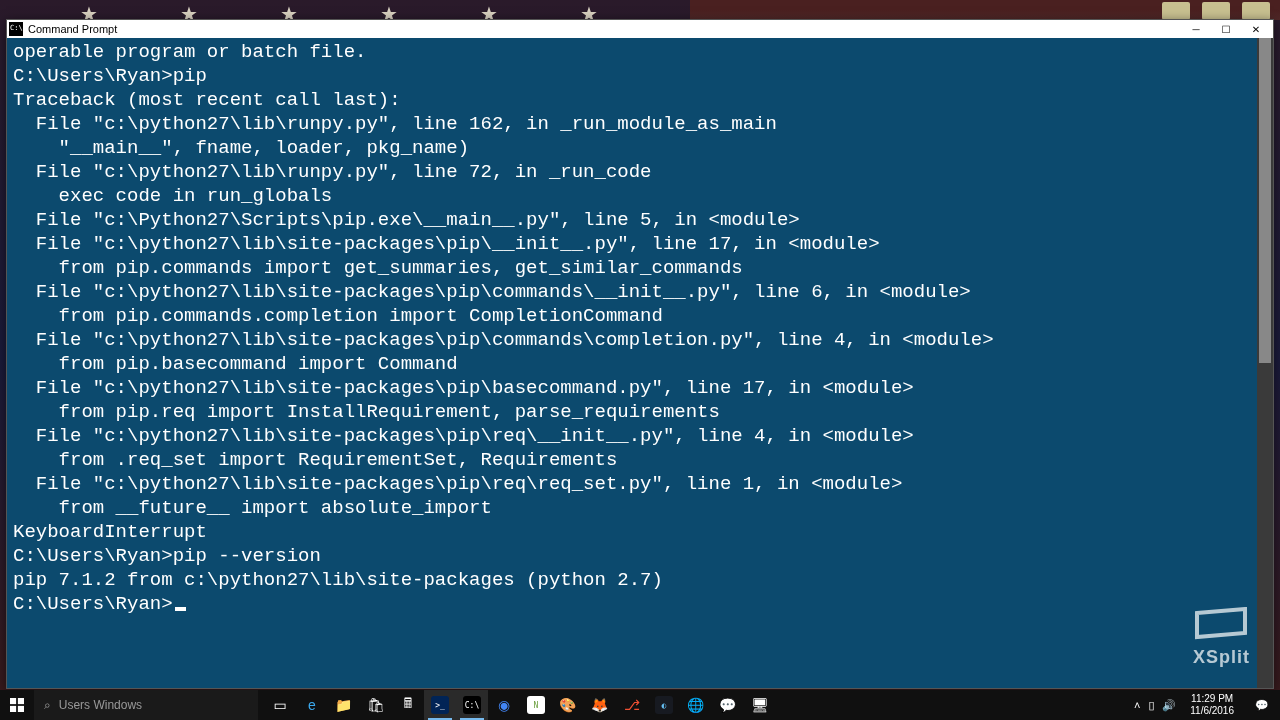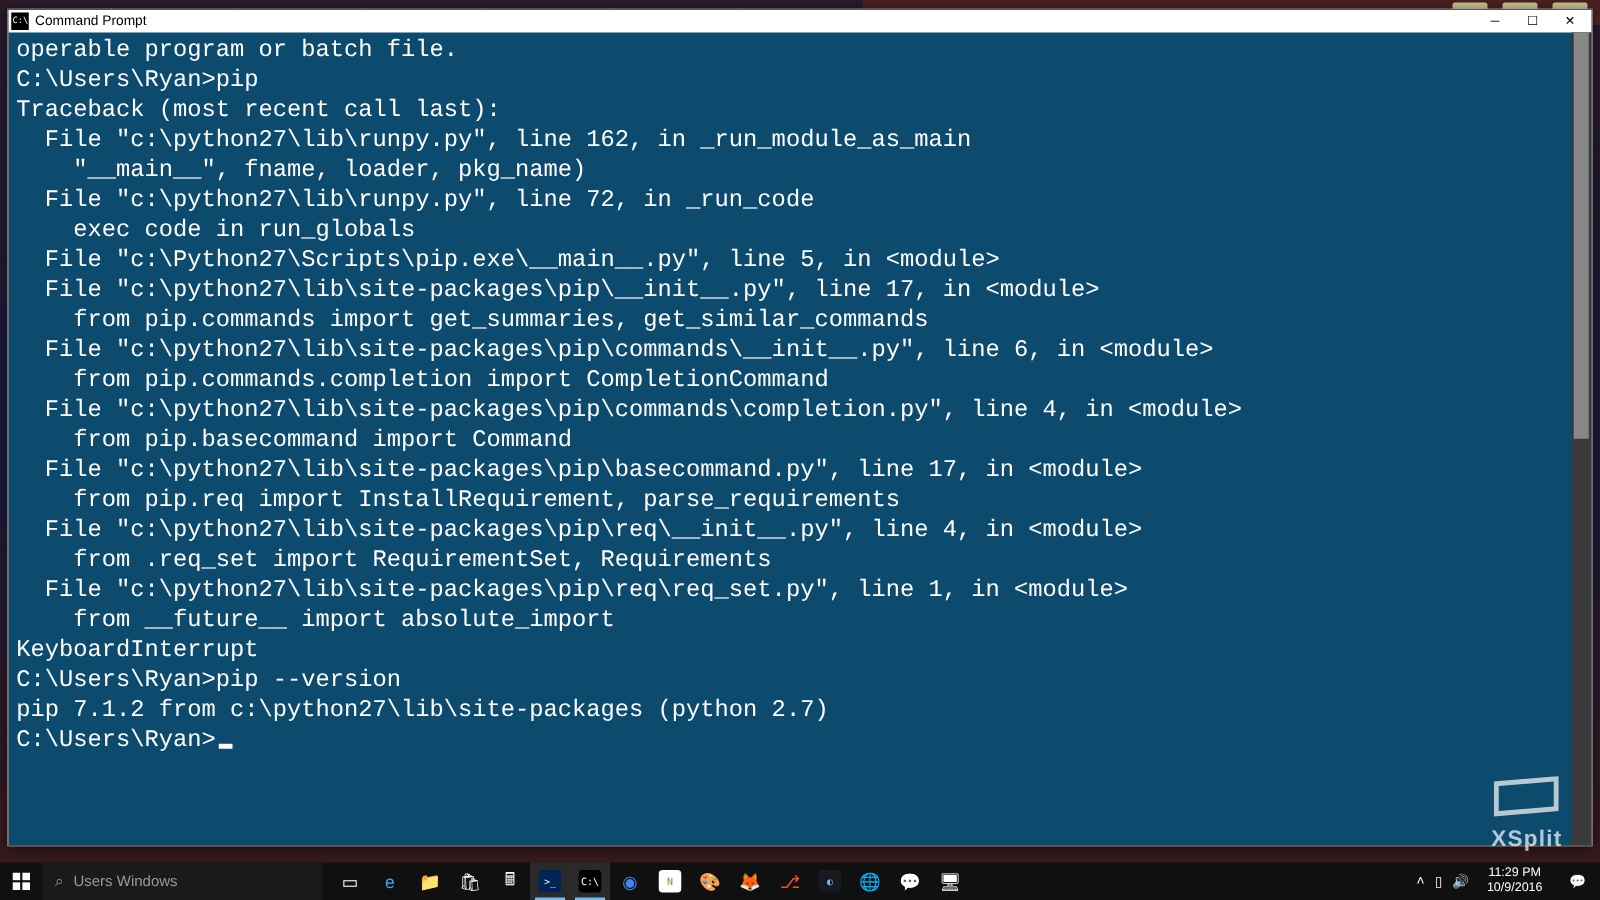--- a/index.html
+++ b/index.html
@@ -4,34 +4,34 @@
 <style>
 * { margin:0; padding:0; box-sizing:border-box; }
 html,body { width:1280px; height:720px; overflow:hidden; font-family:"Segoe UI",Tahoma,sans-serif; background:#1a1030; }
 .desktop { position:relative; width:1280px; height:720px; background:linear-gradient(to bottom,#2a1a2a 0%,#1a1a3a 50%,#3a1a1a 100%); }
 .star { position:absolute; color:#d8d0c0; font-size:20px; }
 .star:nth-child(1){top:2px;left:80px}.star:nth-child(2){top:2px;left:180px}.star:nth-child(3){top:2px;left:280px}.star:nth-child(4){top:2px;left:380px}.star:nth-child(5){top:2px;left:480px}.star:nth-child(6){top:2px;left:580px}
 .stripe { position:absolute; top:0; right:0; width:590px; height:20px; background:linear-gradient(to bottom,#4a2020 0%,#4a2020 50%,#502828 100%); }
 .tray-icons { position:absolute; top:0; right:10px; display:flex; gap:12px; }
 .tray-icons span { width:28px; height:18px; background:#c8c090; border-radius:2px; display:block; margin-top:2px; }
 
-.cmd-window { position:absolute; top:7px; left:6px; width:1268px; height:670px; background:#fff; border:1px solid #555; box-shadow:0 2px 10px rgba(0,0,0,0.5); }
+.cmd-window { position:absolute; top:19px; left:6px; width:1268px; height:670px; background:#fff; border:1px solid #555; box-shadow:0 2px 10px rgba(0,0,0,0.5); }
 .titlebar { height:18px; background:#fff; display:flex; align-items:center; padding:0 2px; font-size:11px; color:#000; }
 .titlebar .icon { width:14px; height:14px; margin-right:5px; background:#000; display:inline-block; position:relative; }
 .titlebar .icon::after { content:"C:\\"; position:absolute; color:#fff; font-size:7px; font-family:monospace; left:1px; top:2px; }
 .titlebar-title { flex:1; }
 .win-controls { display:flex; }
 .win-btn { width:30px; height:18px; display:flex; align-items:center; justify-content:center; font-size:10px; color:#000; }
 
 .terminal { position:absolute; top:18px; left:0; right:0; bottom:0; background:#0c4a6e; color:#fff; font-family:Consolas,"Courier New",monospace; font-size:19px; line-height:24px; padding:2px 6px; white-space:pre; overflow:hidden; }
 .cursor { display:inline-block; width:11px; height:4px; background:#fff; vertical-align:-2px; margin-left:2px; }
 .scrollbar { position:absolute; right:0; top:18px; bottom:0; width:16px; background:#3a3a3a; }
 .scrollbar-thumb { position:absolute; left:2px; right:2px; top:0; height:50%; background:#888; }
 
-.watermark { position:absolute; right:30px; bottom:38px; color:#fff; opacity:0.7; font-size:18px; font-weight:bold; text-align:center; letter-spacing:1px; }
+.watermark { position:absolute; right:30px; bottom:52px; color:#fff; opacity:0.7; font-size:18px; font-weight:bold; text-align:center; letter-spacing:1px; }
 .watermark svg { display:block; margin:0 auto 6px; }
 
 .taskbar { position:absolute; bottom:0; left:0; right:0; height:30px; background:#101010; display:flex; align-items:center; color:#fff; font-size:11px; }
 .start-btn { width:34px; height:30px; display:flex; align-items:center; justify-content:center; }
 .start-btn svg { width:14px; height:14px; }
 .search-box { width:224px; height:30px; background:#1a1a1a; display:flex; align-items:center; padding:0 10px; color:#999; font-size:12px; }
 .search-box .sicon { margin-right:8px; font-size:12px; }
 .task-icons { display:flex; align-items:center; height:30px; margin-left:6px; }
 .task-icon { width:32px; height:30px; display:flex; align-items:center; justify-content:center; position:relative; }
 .task-icon.active { background:#2a2a2a; }
@@ -144,18 +144,18 @@
         <div class="task-icon">
           <span class="ico">🖥</span>
         </div>
       </div>
     <div class="systray">
       <span>˄</span>
       <span>▯</span>
       <span>🔊</span>
       <div class="clock">
         <div>11:29 PM</div>
-        <div>10/9/2016</div>
+        <div>11/6/2016</div>
       </div>
       <div class="notif">💬</div>
     </div>
   </div>
 </div>
 
 </body></html>

